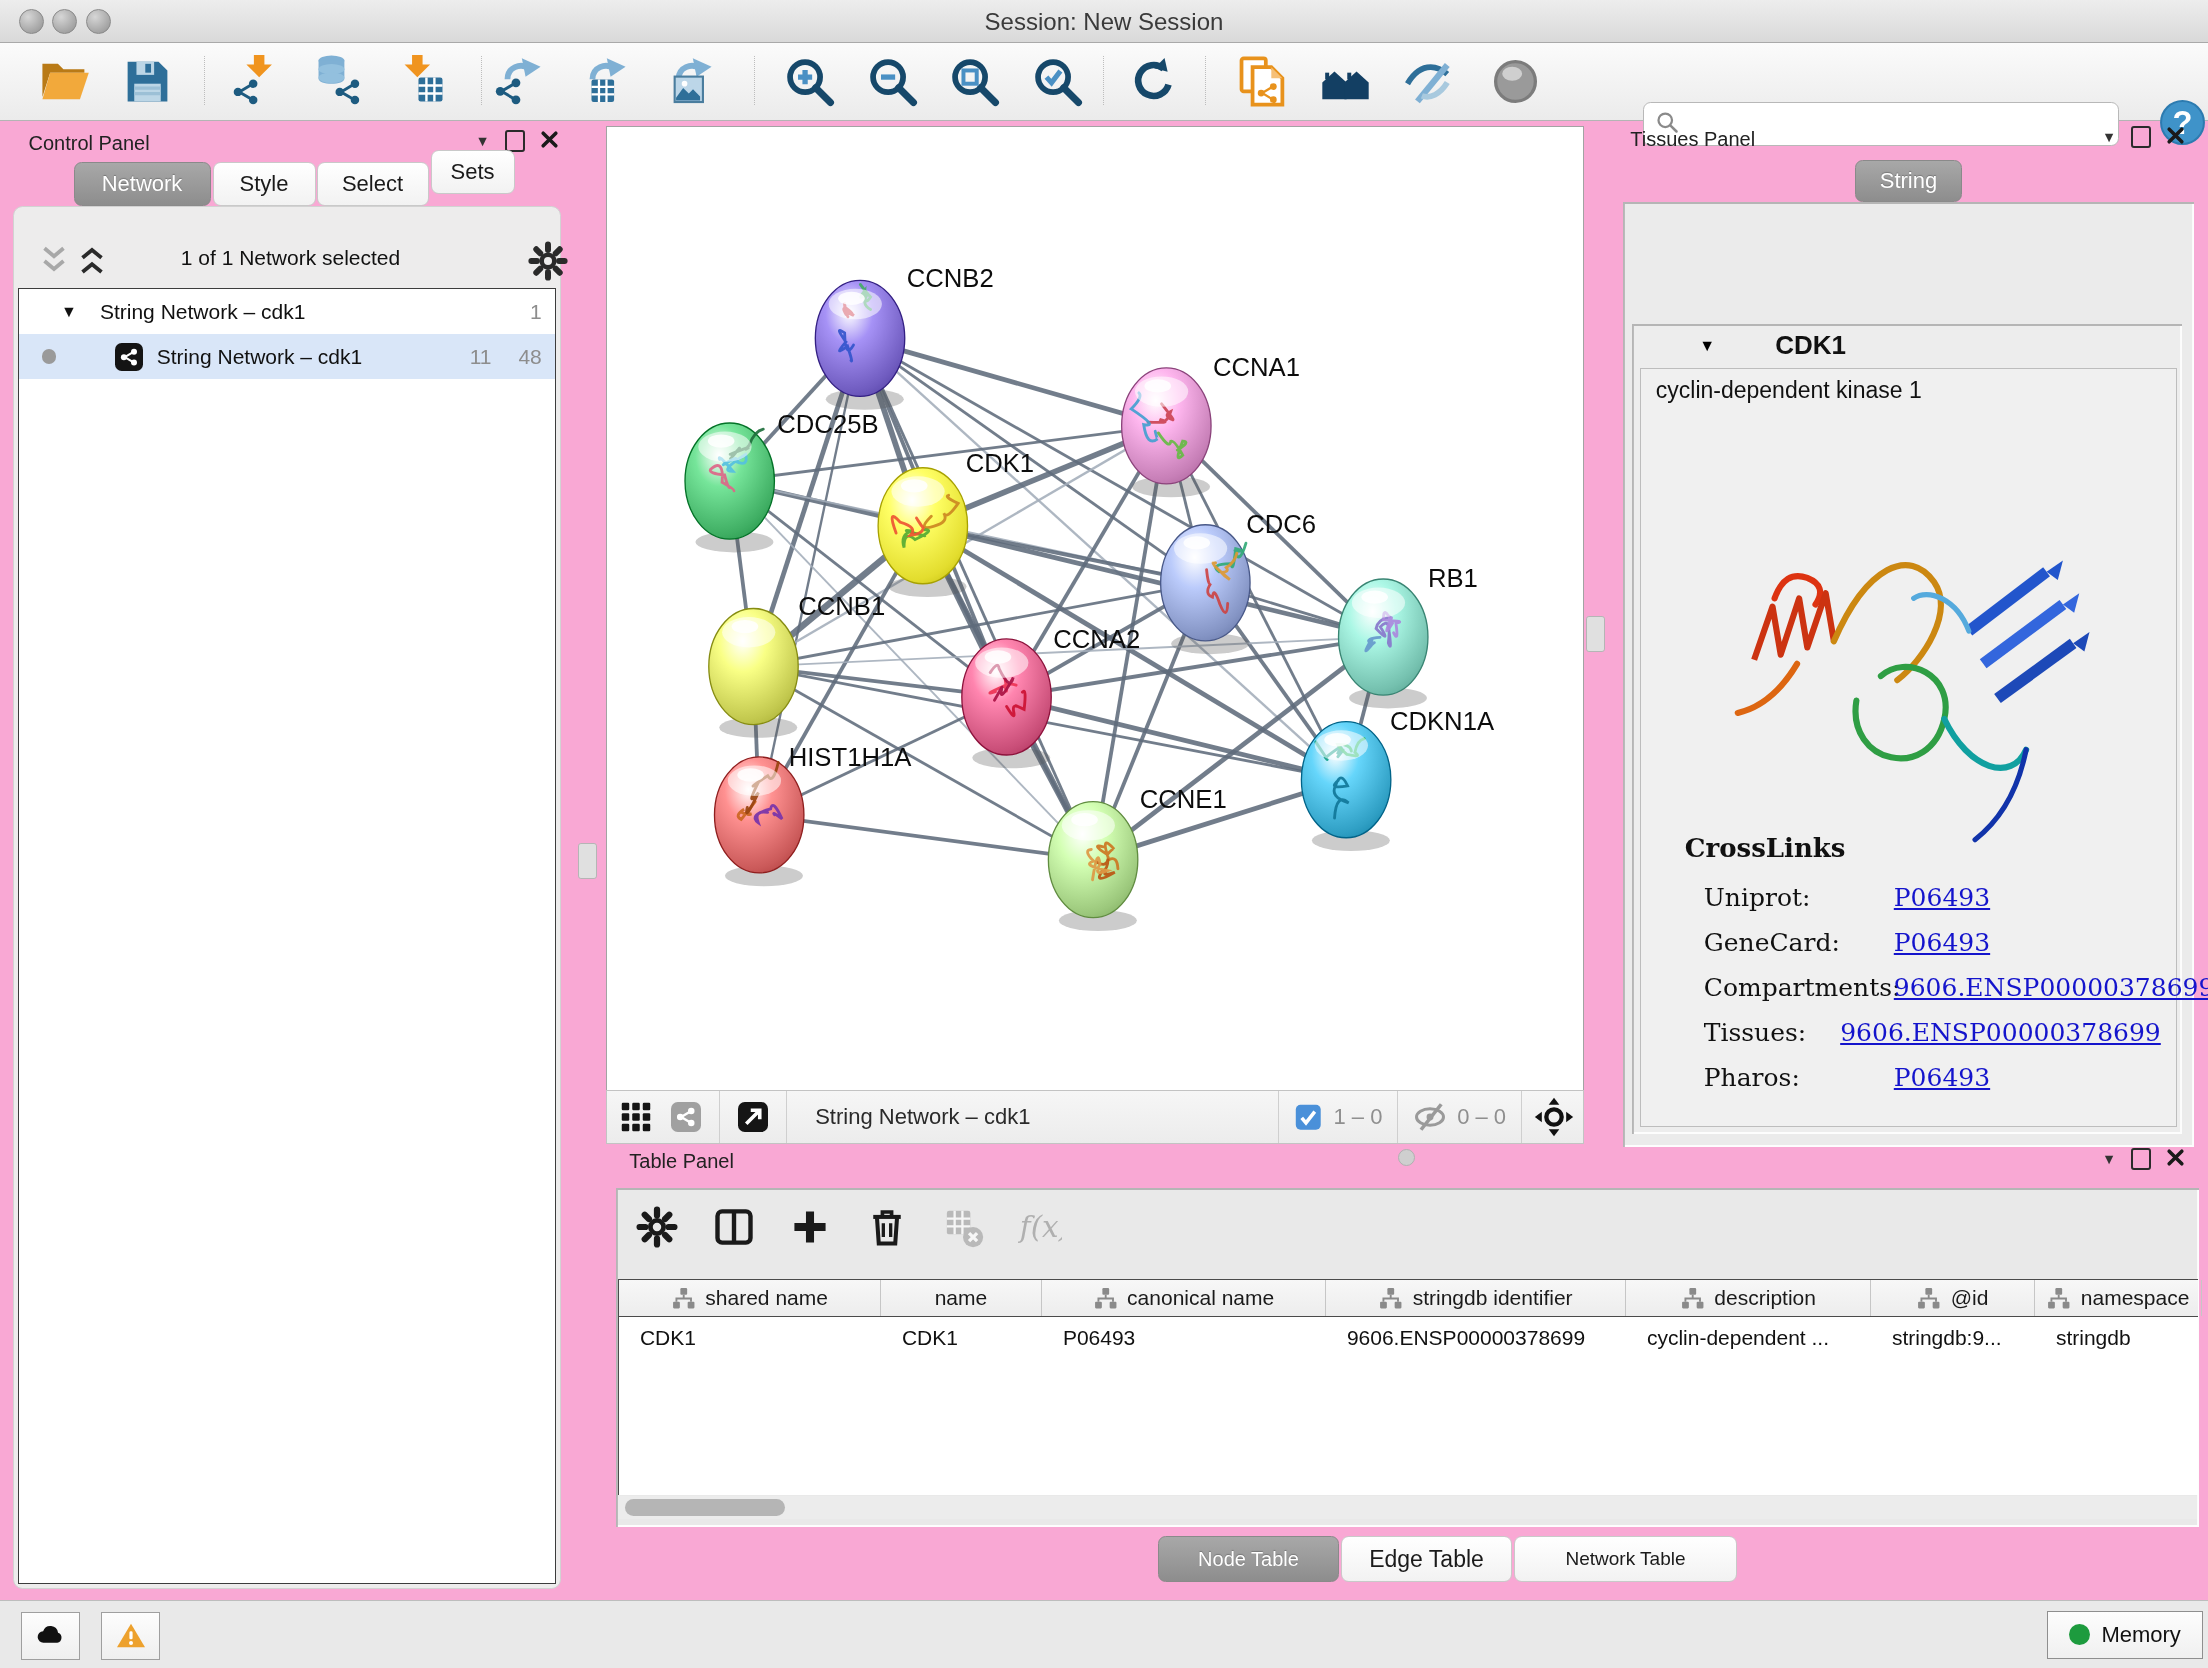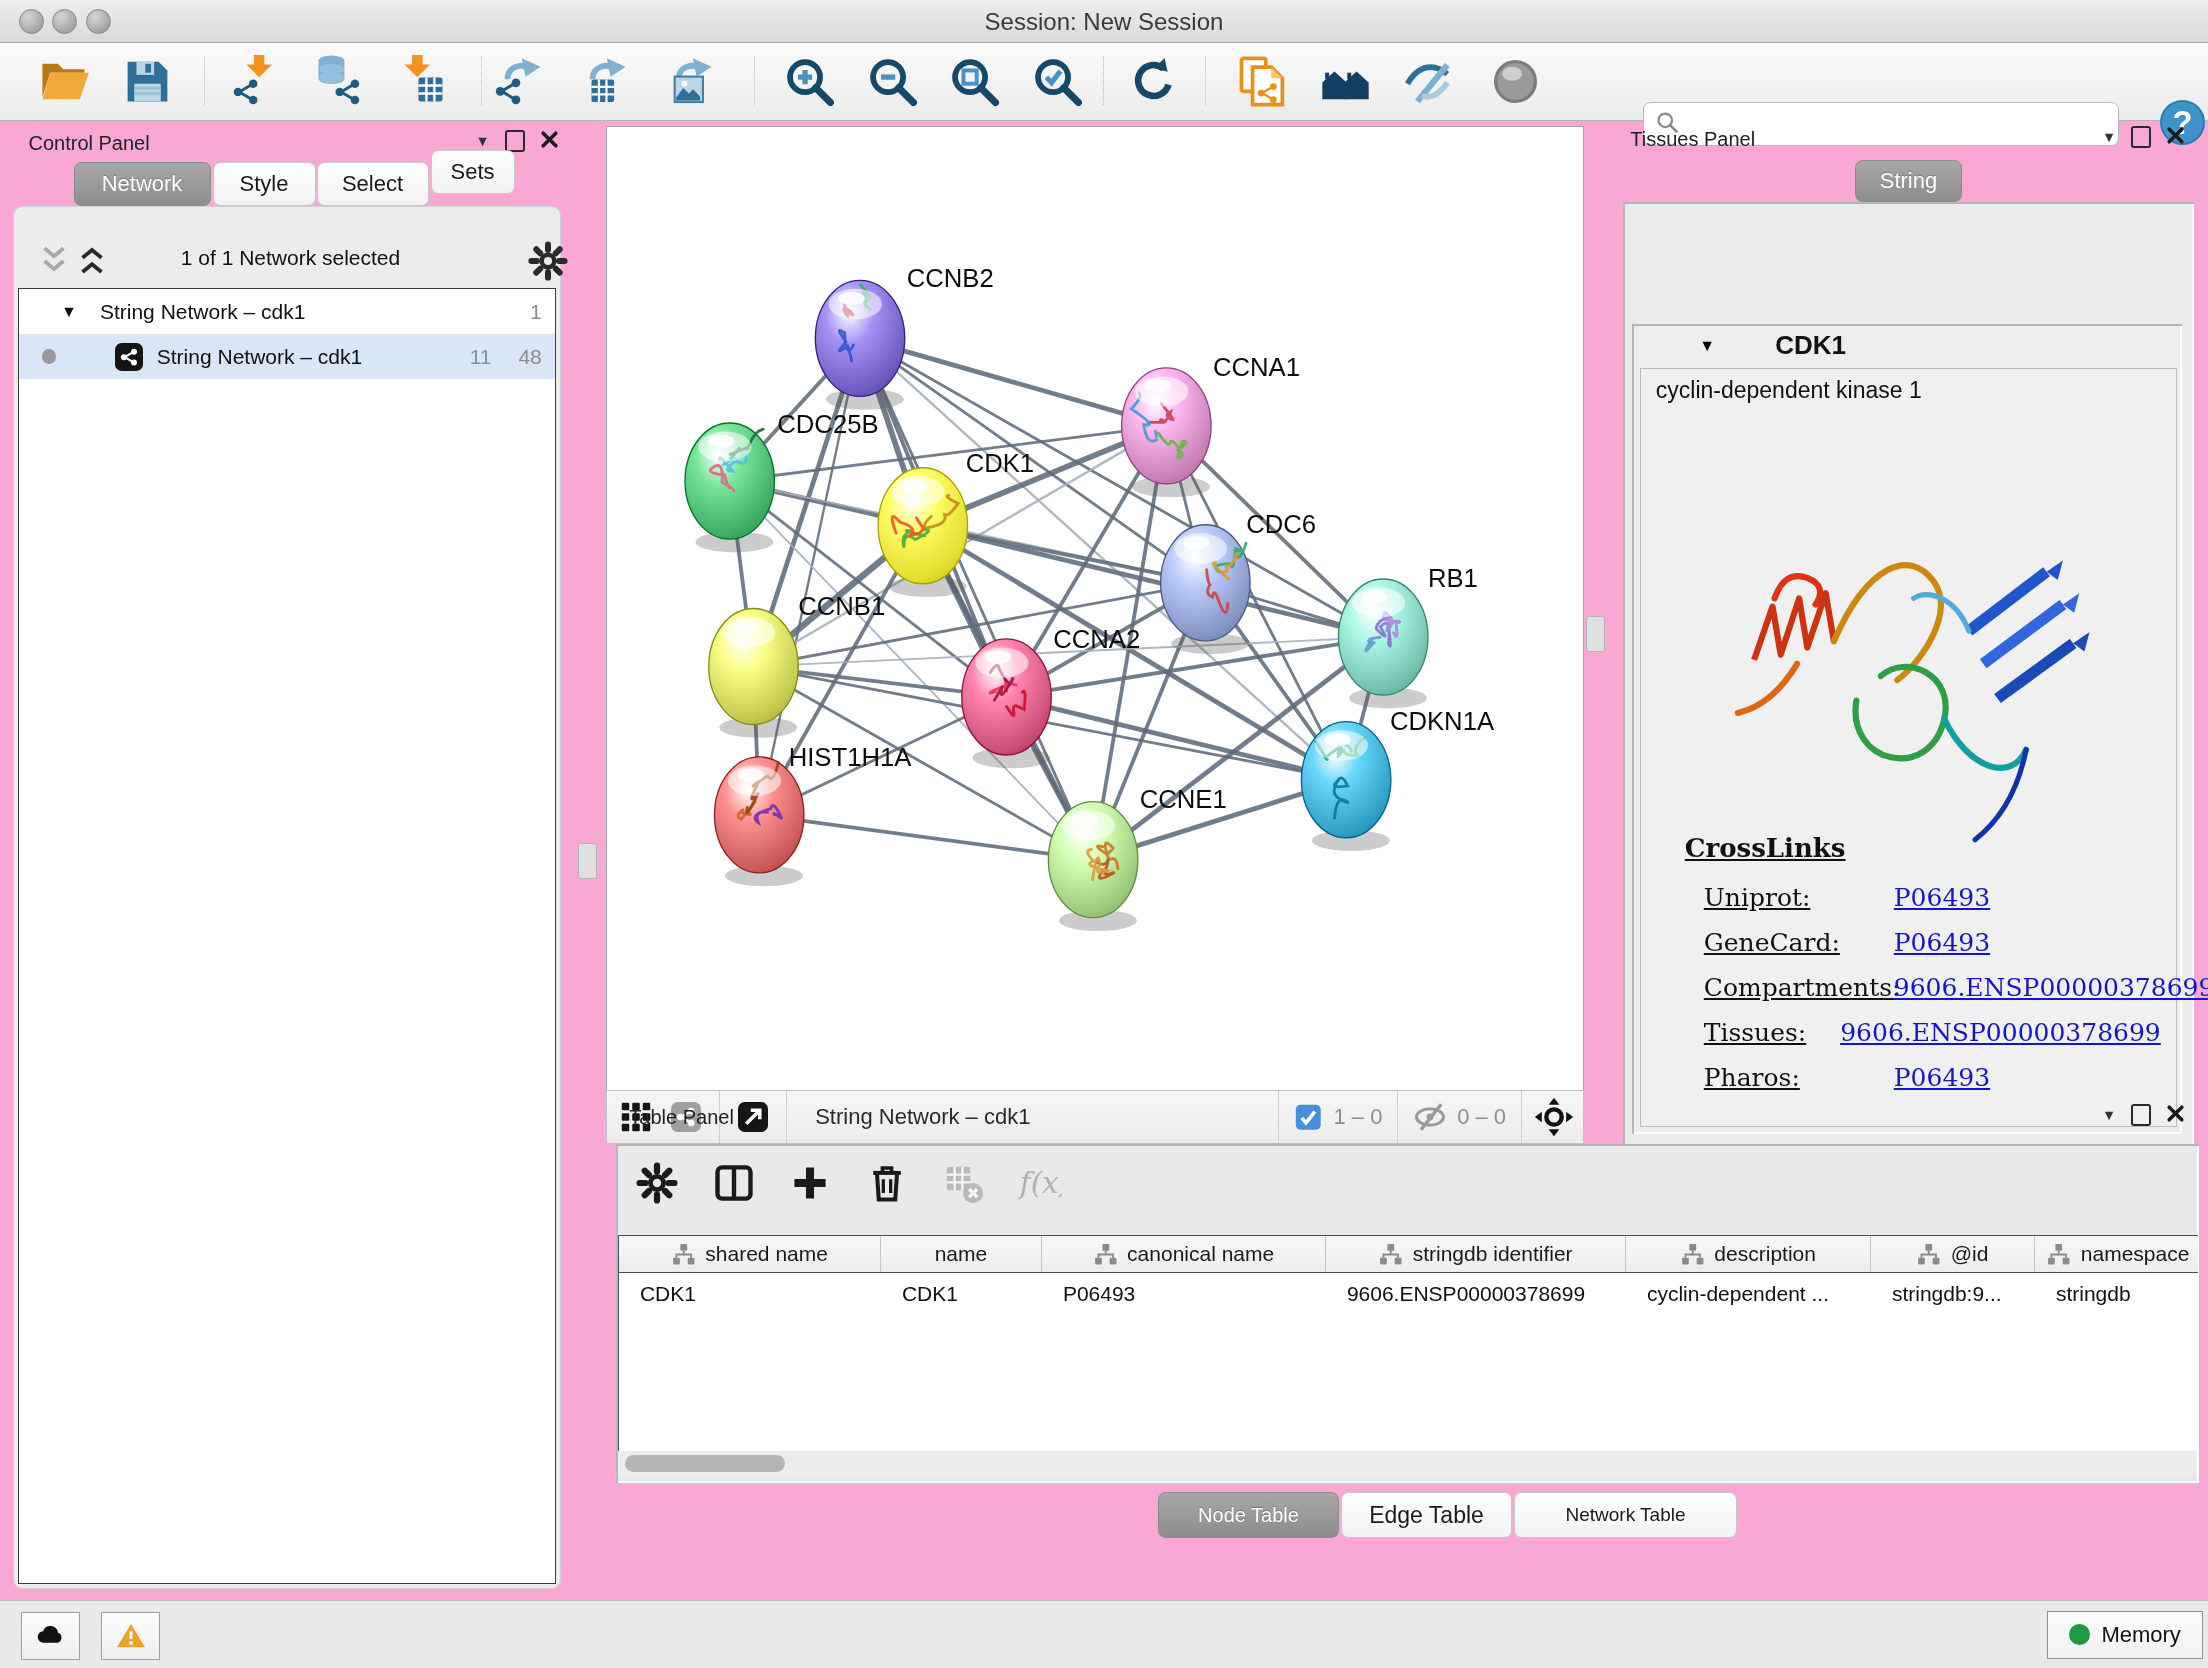--- a/index.html
+++ b/index.html
@@ -36,21 +36,21 @@
   
   .netcanvas{left:606px;top:126px;width:976px;height:963px;background:#fff;border:1px solid #a3a3a3;box-sizing:content-box;}
   .netbar{left:606px;top:1090px;width:978px;height:54px;background:linear-gradient(#f6f6f6,#ececec);border:1px solid #c3c3c3;box-sizing:border-box;display:flex;align-items:center;}
   .nbicon{width:36px;height:36px;}
   .nbicon svg{width:100%;height:100%;}
   .nbsep{width:1px;height:52px;background:#cfcfcf;}
   .nbtxt{font-size:22px;color:#2a2a2a;}
   .nbnum{font-size:22px;color:#8f8f8f;}
   
   .linkv{color:#1414cc;text-decoration:underline;}
-  .serif{font-family:"DejaVu Serif",serif;text-decoration:underline;}
+  .serif{font-family:"DejaVu Serif",serif;}
   
   .thead-cell{display:flex;align-items:center;justify-content:center;gap:9.5px;font-size:21px;color:#1a1a1a;border-right:1px solid #c6c6c6;box-sizing:border-box;height:100%;overflow:hidden;white-space:nowrap;}
   .trow-cell{font-size:21px;color:#111;box-sizing:border-box;overflow:hidden;white-space:nowrap;padding-left:21px;display:flex;align-items:center;height:100%;}
   .hier{width:25px;height:25px;flex:0 0 25px;}
   
   .statusbar{left:0;top:1600px;width:2208px;height:68px;background:#e9e9e9;border-top:1px solid #bdbdbd;}
   .sbtn{width:57px;height:46px;background:linear-gradient(#fdfdfd,#efefef);border:1.9px solid #9f9f9f;display:flex;align-items:center;justify-content:center;}
   .sbtn svg{width:32px;height:32px;}
   .memb{height:46px;background:linear-gradient(#fdfdfd,#f0f0f0);border:1.9px solid #8f8f8f;display:flex;align-items:center;justify-content:center;gap:11.4px;font-size:22px;color:#111;padding:0 21px;}
   .dot{width:21px;height:21px;border-radius:50%;}
@@ -650,21 +650,21 @@
               <div style="display: flex; height: 45px; align-items: center;">
                 <span class="serif" style="font-size:25px;color:#111;width:190px">Pharos:</span>
   <a class="serif linkv" style="font-size:25px">P06493</a>
               </div>
             </div>
         </div>
       </div>
     </div>
   </div>
 
-  <div class="abs" style="left:616px;top:1096px;width:1401px;height:436px">
+  <div class="abs" style="left:616px;top:1140px;width:1401px;height:436px">
     <div class="abs phead" style="left:13.3px;top:9.5px">Table Panel</div>
     <div class="abs pctl" style="left:1486px;top:7.6px">
       <span class="caret">▼</span>
       <span class="floatbox"></span>
       <span class="closex"><svg viewBox="0 0 24 24" width="19" height="19">
             <path d="M4 4l16 16M20 4L4 20" stroke="#1a1a1a" stroke-width="4.5" stroke-linecap="round"></path>
           </svg></span>
     </div>
 
     <div class="abs sunken" style="left:0px;top:48px;width:1583px;height:339px;background:#e9e9e9">

